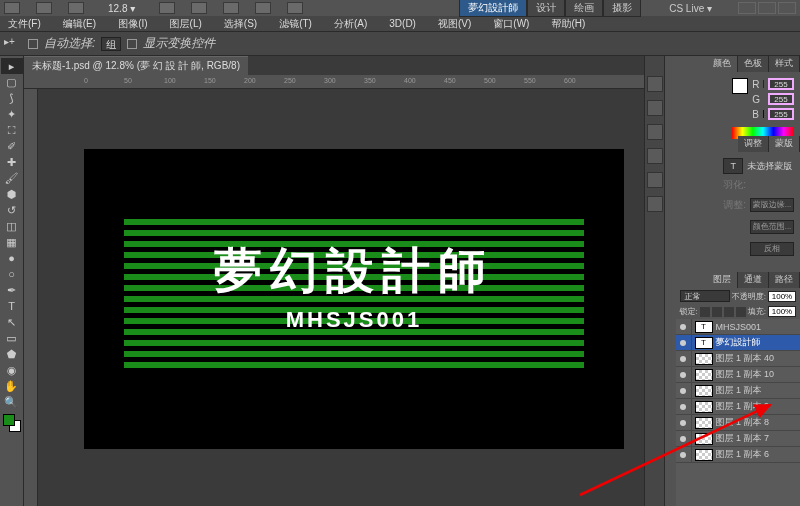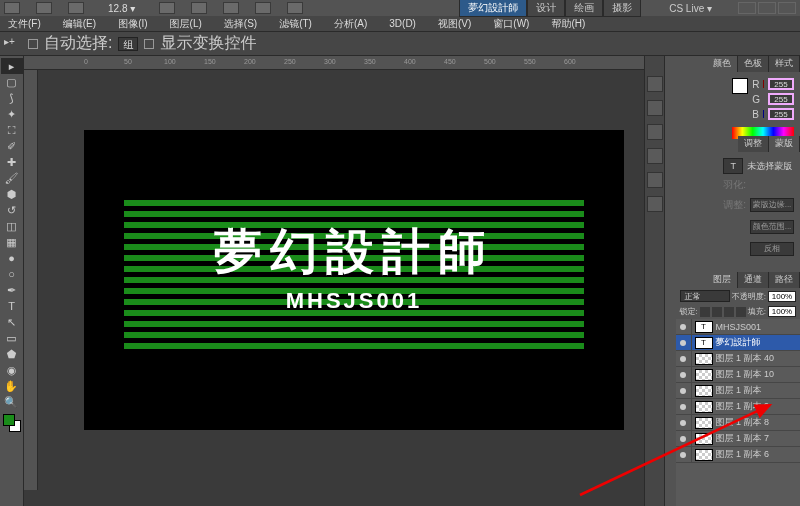--- a/index.html
+++ b/index.html
@@ -13,21 +13,21 @@
 .cslive { padding: 1px 6px; color: #ccc; font-size: 10px; margin-left: 6px; }
 .winbtns { display: flex; gap: 2px; margin-left: 4px; }
 .winbtn { width: 18px; height: 12px; border: 1px solid #666; background: #555; }
 
 .menubar { height: 16px; background: #464646; display: flex; align-items: center; padding: 0 4px; gap: 14px; border-bottom: 1px solid #2a2a2a; }
 .menu-item { padding: 0 4px; color: #ddd; font-size: 10px; cursor: pointer; }
 
 .optbar { height: 24px; background: #464646; display: flex; align-items: center; padding: 0 4px; gap: 6px; border-bottom: 1px solid #2a2a2a; }
 .optbar .moveicon { width: 18px; height: 16px; }
 .checkbox { width: 10px; height: 10px; border: 1px solid #999; display: inline-block; }
-.optlabel { color: #ccc; font-size: 16px; }
+.optlabel { color: #ccc; font-size: 12px; font-style: italic; }
 .select { background: #3a3a3a; border: 1px solid #222; padding: 0 4px; color: #ddd; font-size: 10px; height: 14px; }
 
 .main { display: flex; height: 450px; }
 .toolbox { width: 24px; background: #535353; border-right: 1px solid #2a2a2a; display: flex; flex-direction: column; padding-top: 2px; }
 .tool { width: 22px; height: 16px; margin: 0 auto; display: flex; align-items: center; justify-content: center; color: #ccc; font-size: 11px; cursor: pointer; }
 .tool.active { background: #2a2a2a; }
 .swatches { margin-top: 4px; position: relative; width: 18px; height: 18px; margin-left: 3px; }
 .swatch-fg { position: absolute; width: 12px; height: 12px; background: #1a8c1a; border: 1px solid #000; top: 0; left: 0; z-index: 2; }
 .swatch-bg { position: absolute; width: 12px; height: 12px; background: #fff; border: 1px solid #000; bottom: 0; right: 0; }
 
@@ -156,20 +156,21 @@
     <div class="tool">◉</div>
     <div class="tool">✋</div>
     <div class="tool">🔍</div>
     <div class="swatches">
       <div class="swatch-fg"></div>
       <div class="swatch-bg"></div>
     </div>
   </div>
 
   <div class="canvas-area">
+    <div class="doc-tab">未标题-1.psd @ 12.8% (夢 幻 設 計 師, RGB/8)</div>
     <div class="ruler-h">
       <span style="left:60px">0</span>
       <span style="left:100px">50</span>
       <span style="left:140px">100</span>
       <span style="left:180px">150</span>
       <span style="left:220px">200</span>
       <span style="left:260px">250</span>
       <span style="left:300px">300</span>
       <span style="left:340px">350</span>
       <span style="left:380px">400</span>

